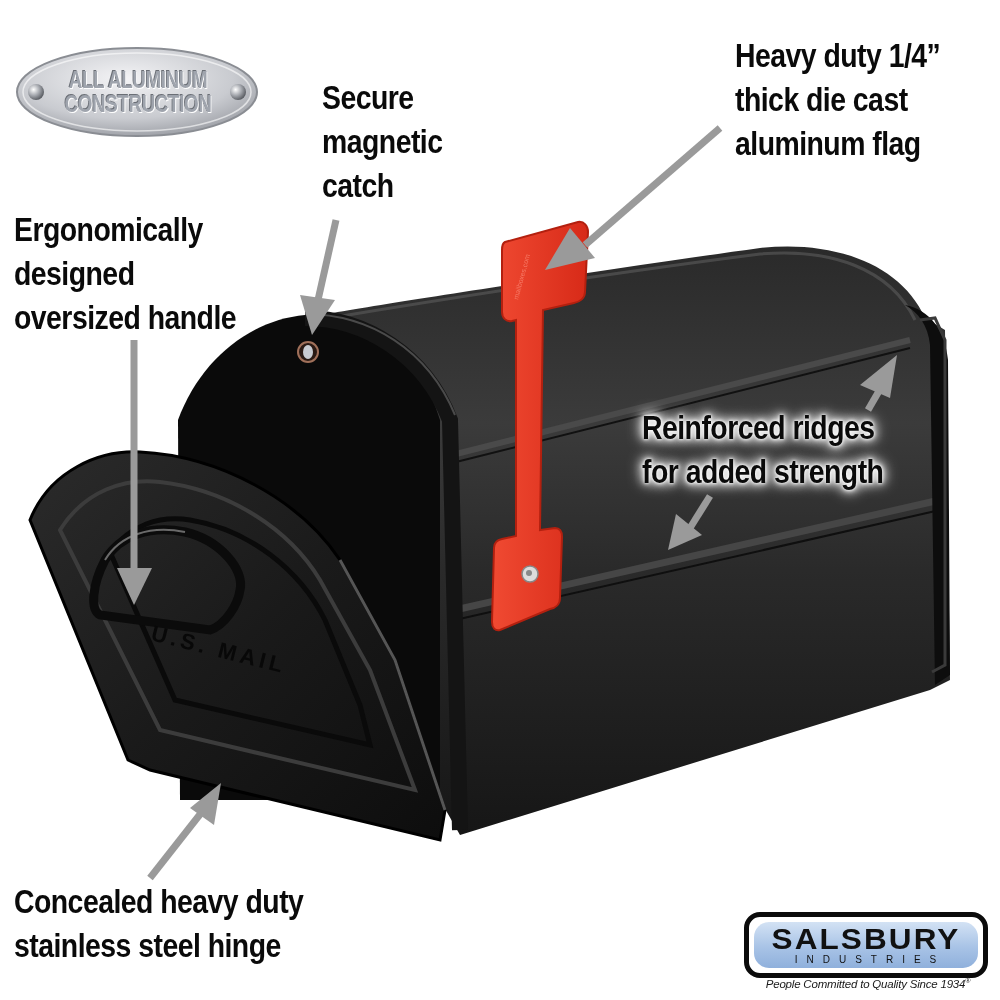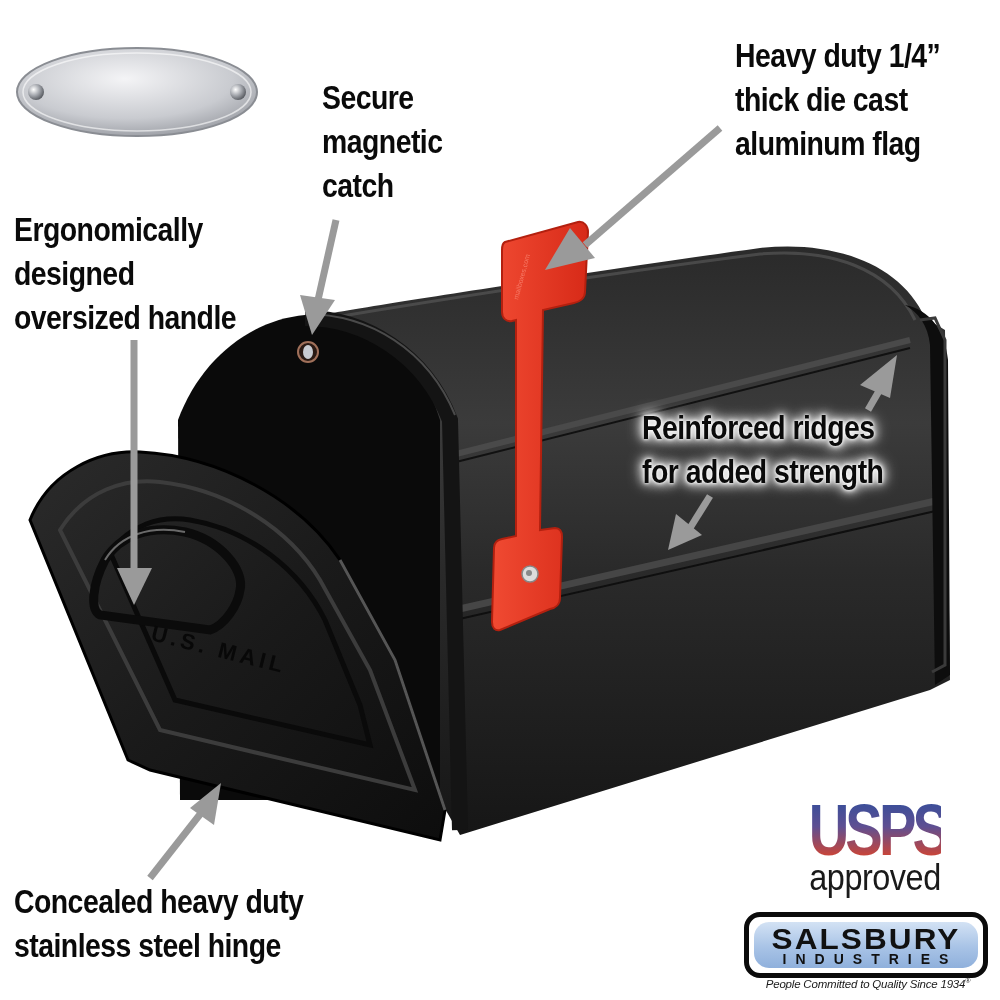--- a/index.html
+++ b/index.html
@@ -40,22 +40,22 @@
     width: 100%; height: 100%; border-radius: 15px; box-sizing: border-box;
     background: linear-gradient(to bottom, #d3e2f4 0%, #a8c3e6 55%, #8fb0dc 100%);
     text-align: center; position: relative;
   }
   .salsbury-name {
     display: block; font-family: "Liberation Sans", sans-serif; font-weight: 900;
     font-size: 30px; line-height: 30px; letter-spacing: 2px; color: #111;
     padding-top: 2px; transform: scaleX(1.05);
   }
   .salsbury-sub {
-    display: block; font-family: "Liberation Sans", sans-serif; font-weight: bold;
-    font-size: 14px; letter-spacing: 9px; color: #111; line-height: 11px; margin-left: 8px;
+    display: block; font-family: "Liberation Sans", sans-serif; font-weight: normal;
+    font-size: 10px; letter-spacing: 9px; color: #111; line-height: 11px; margin-left: 8px;
   }
   .tagline {
     position: absolute; left: 738px; top: 977px; width: 260px; text-align: center;
     font-family: "Liberation Sans", sans-serif; font-style: italic; font-size: 11.5px;
     color: #1a1a1a; letter-spacing: -0.2px;
   }
   .tagline sup { font-size: 7px; }
 </style>
 </head>
 <body>
@@ -174,20 +174,24 @@
     </g>
 
     <g>
       <ellipse cx="137" cy="92" rx="120" ry="44" fill="url(#aluGrad)" stroke="#8a8d93" stroke-width="2"></ellipse>
       <ellipse cx="137" cy="92" rx="114" ry="39" fill="none" stroke="#ffffff" stroke-width="1.5" opacity="0.6"></ellipse>
       <circle cx="36" cy="92" r="8" fill="url(#rivetGrad)"></circle>
       <circle cx="238" cy="92" r="8" fill="url(#rivetGrad)"></circle>
     </g>
   </svg>
 
+  <div class="badge-alu">
+    <div style="position:absolute;left:0;width:244px;top:20px;text-align:center;font-family:'Liberation Sans',sans-serif;font-weight:bold;font-size:23px;line-height:24px;color:#9fa4ad;letter-spacing:-0.5px;transform:scaleX(0.82);text-shadow:1px 1px 0 #ffffff,-1px -1px 0 #6a6e75;">ALL ALUMINUM</div>
+    <div style="position:absolute;left:0;width:244px;top:44px;text-align:center;font-family:'Liberation Sans',sans-serif;font-weight:bold;font-size:23px;line-height:24px;color:#9fa4ad;letter-spacing:-0.5px;transform:scaleX(0.82);text-shadow:1px 1px 0 #ffffff,-1px -1px 0 #6a6e75;">CONSTRUCTION</div>
+  </div>
 
   <div class="callout" style="left:322px;top:76px;">
     <span>Secure</span>
     <span>magnetic</span>
     <span>catch</span>
   </div>
 
   <div class="callout" style="left:735px;top:34px;">
     <span>Heavy duty 1/4”</span>
     <span>thick die cast</span>
@@ -203,24 +207,20 @@
   <div class="callout glow" style="left:642px;top:406px;">
     <span>Reinforced ridges</span>
     <span>for added strength</span>
   </div>
 
   <div class="callout" style="left:14px;top:880px;">
     <span>Concealed heavy duty</span>
     <span>stainless steel hinge</span>
   </div>
 
-  <div class="usps">
-    <span class="usps-mark">USPS</span>
-    <span class="usps-sub">approved</span>
-  </div>
 
   <div class="salsbury">
     <div class="salsbury-inner">
       <span class="salsbury-name">SALSBURY</span>
       <span class="salsbury-sub">INDUSTRIES</span>
     </div>
   </div>
   <div class="tagline">
     <span>People Committed to Quality Since 1934</span><sup>®</sup>
   </div>

